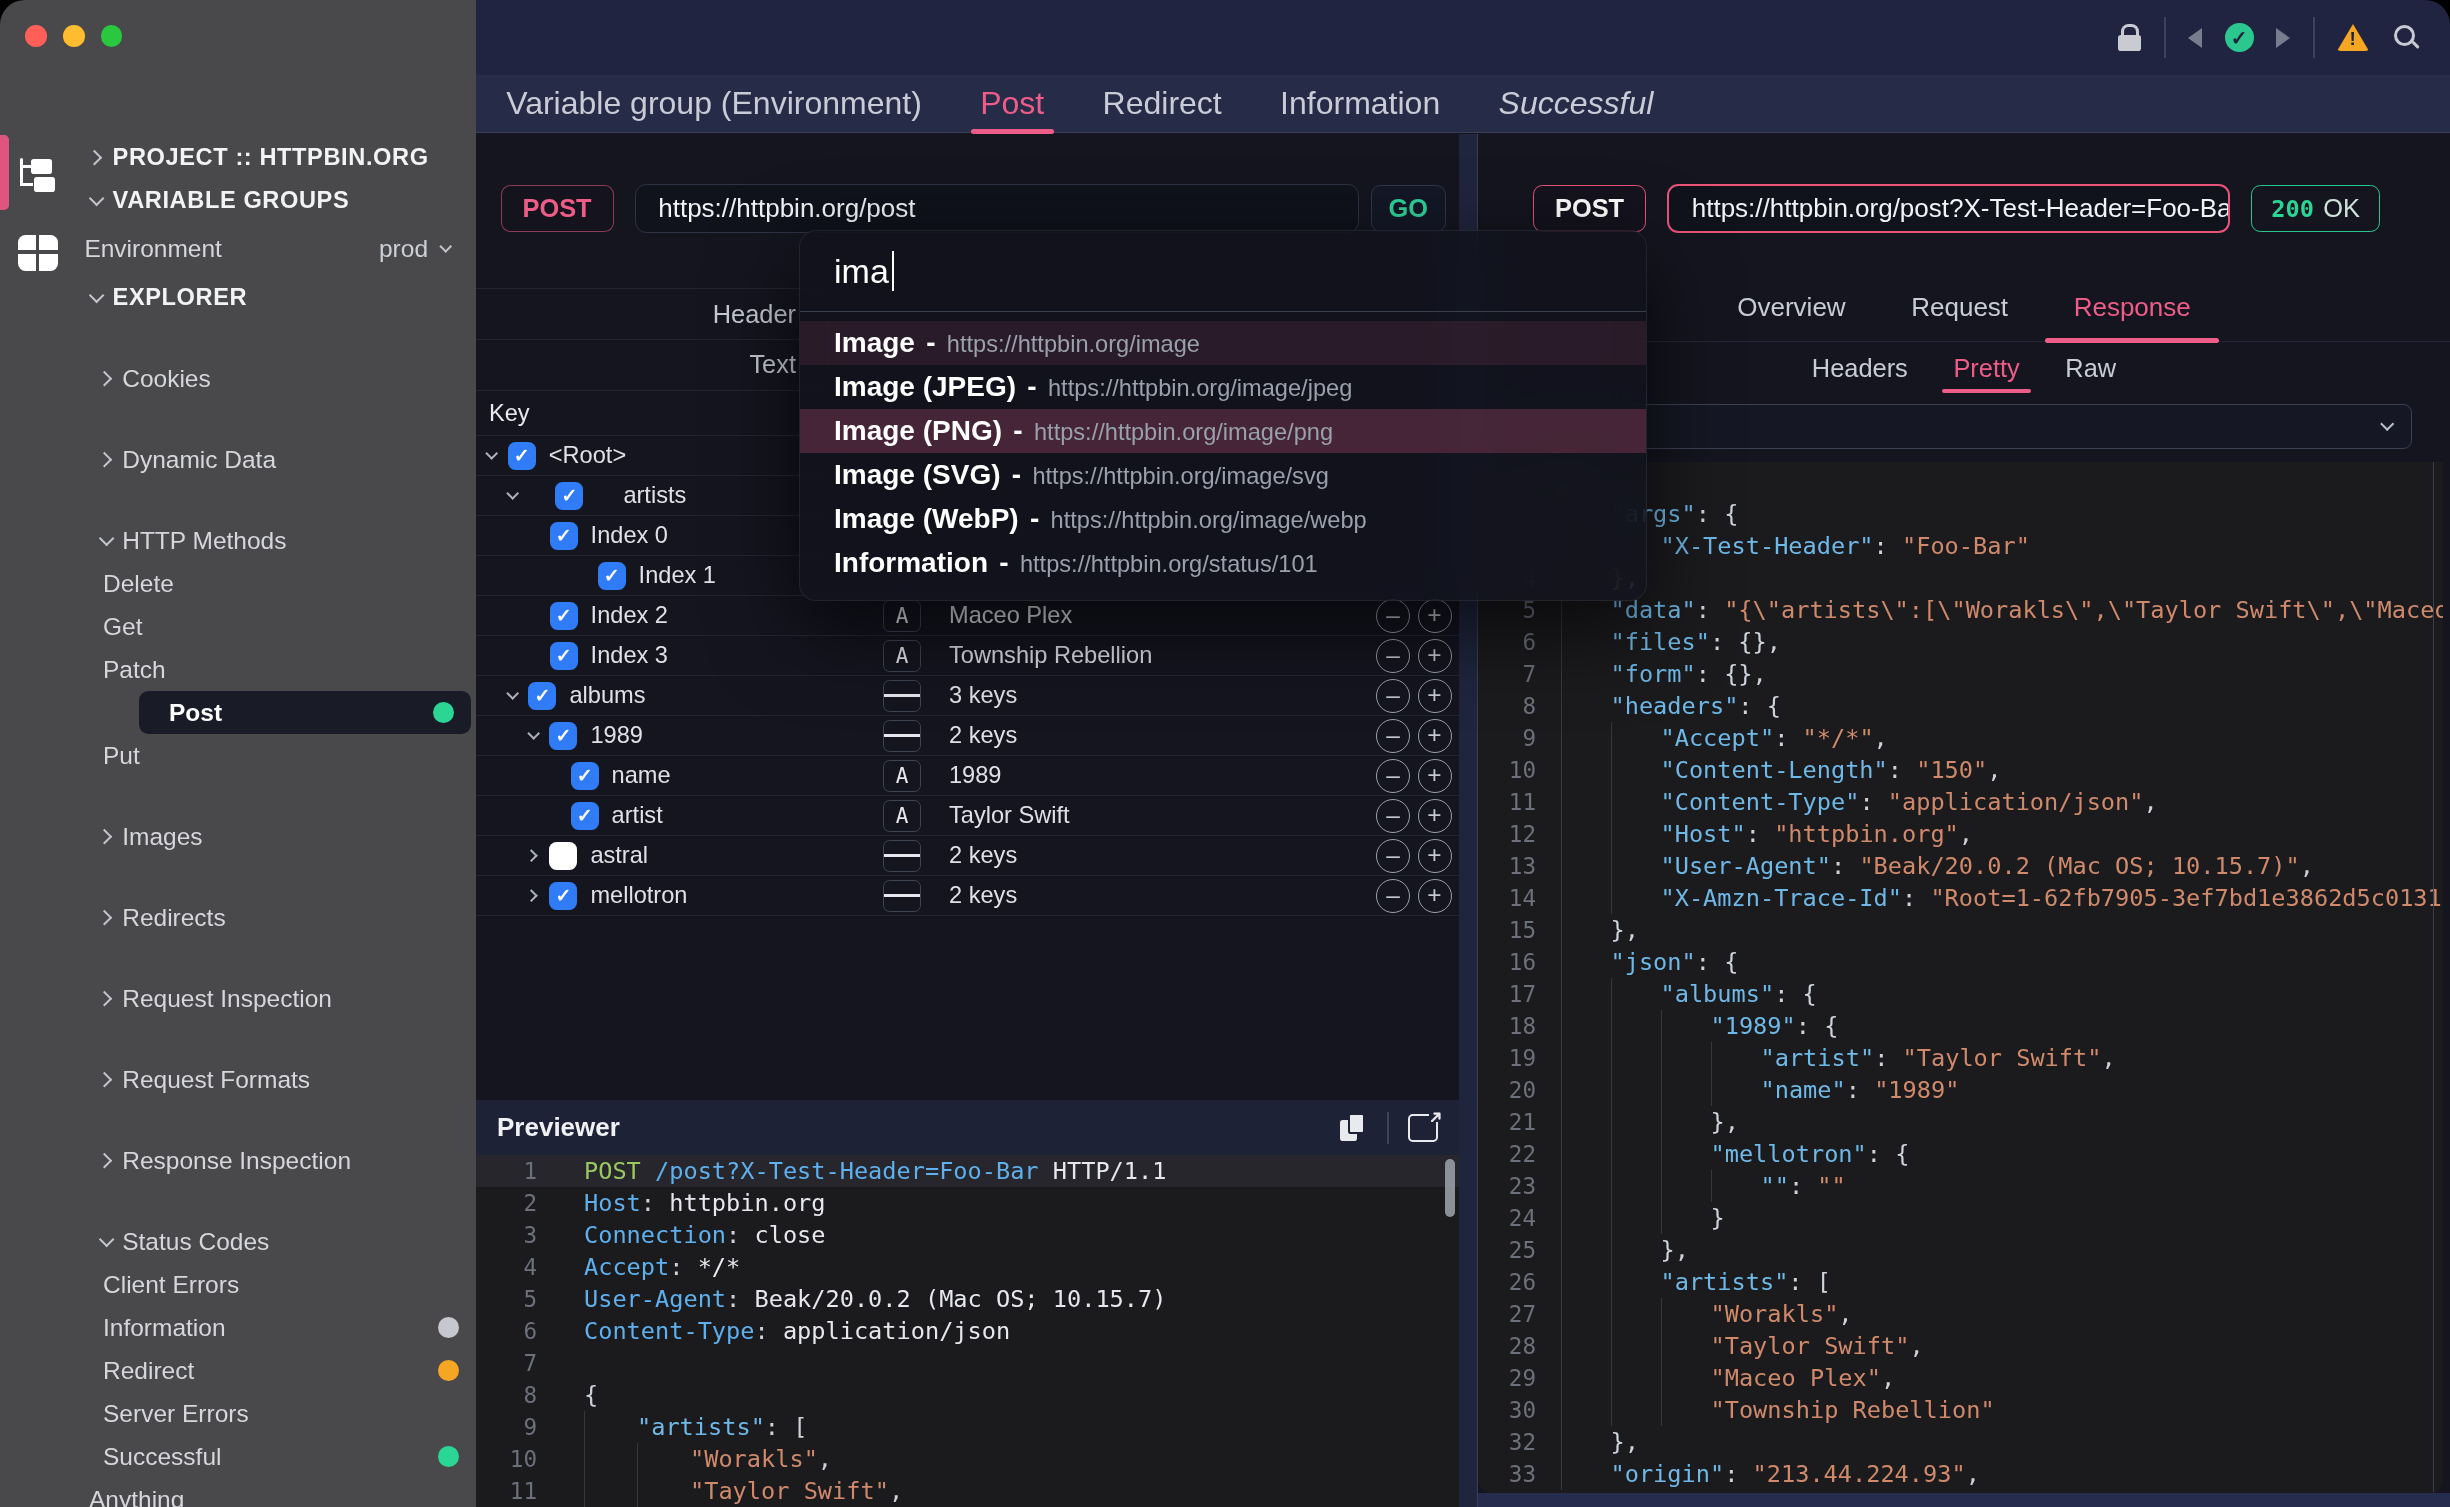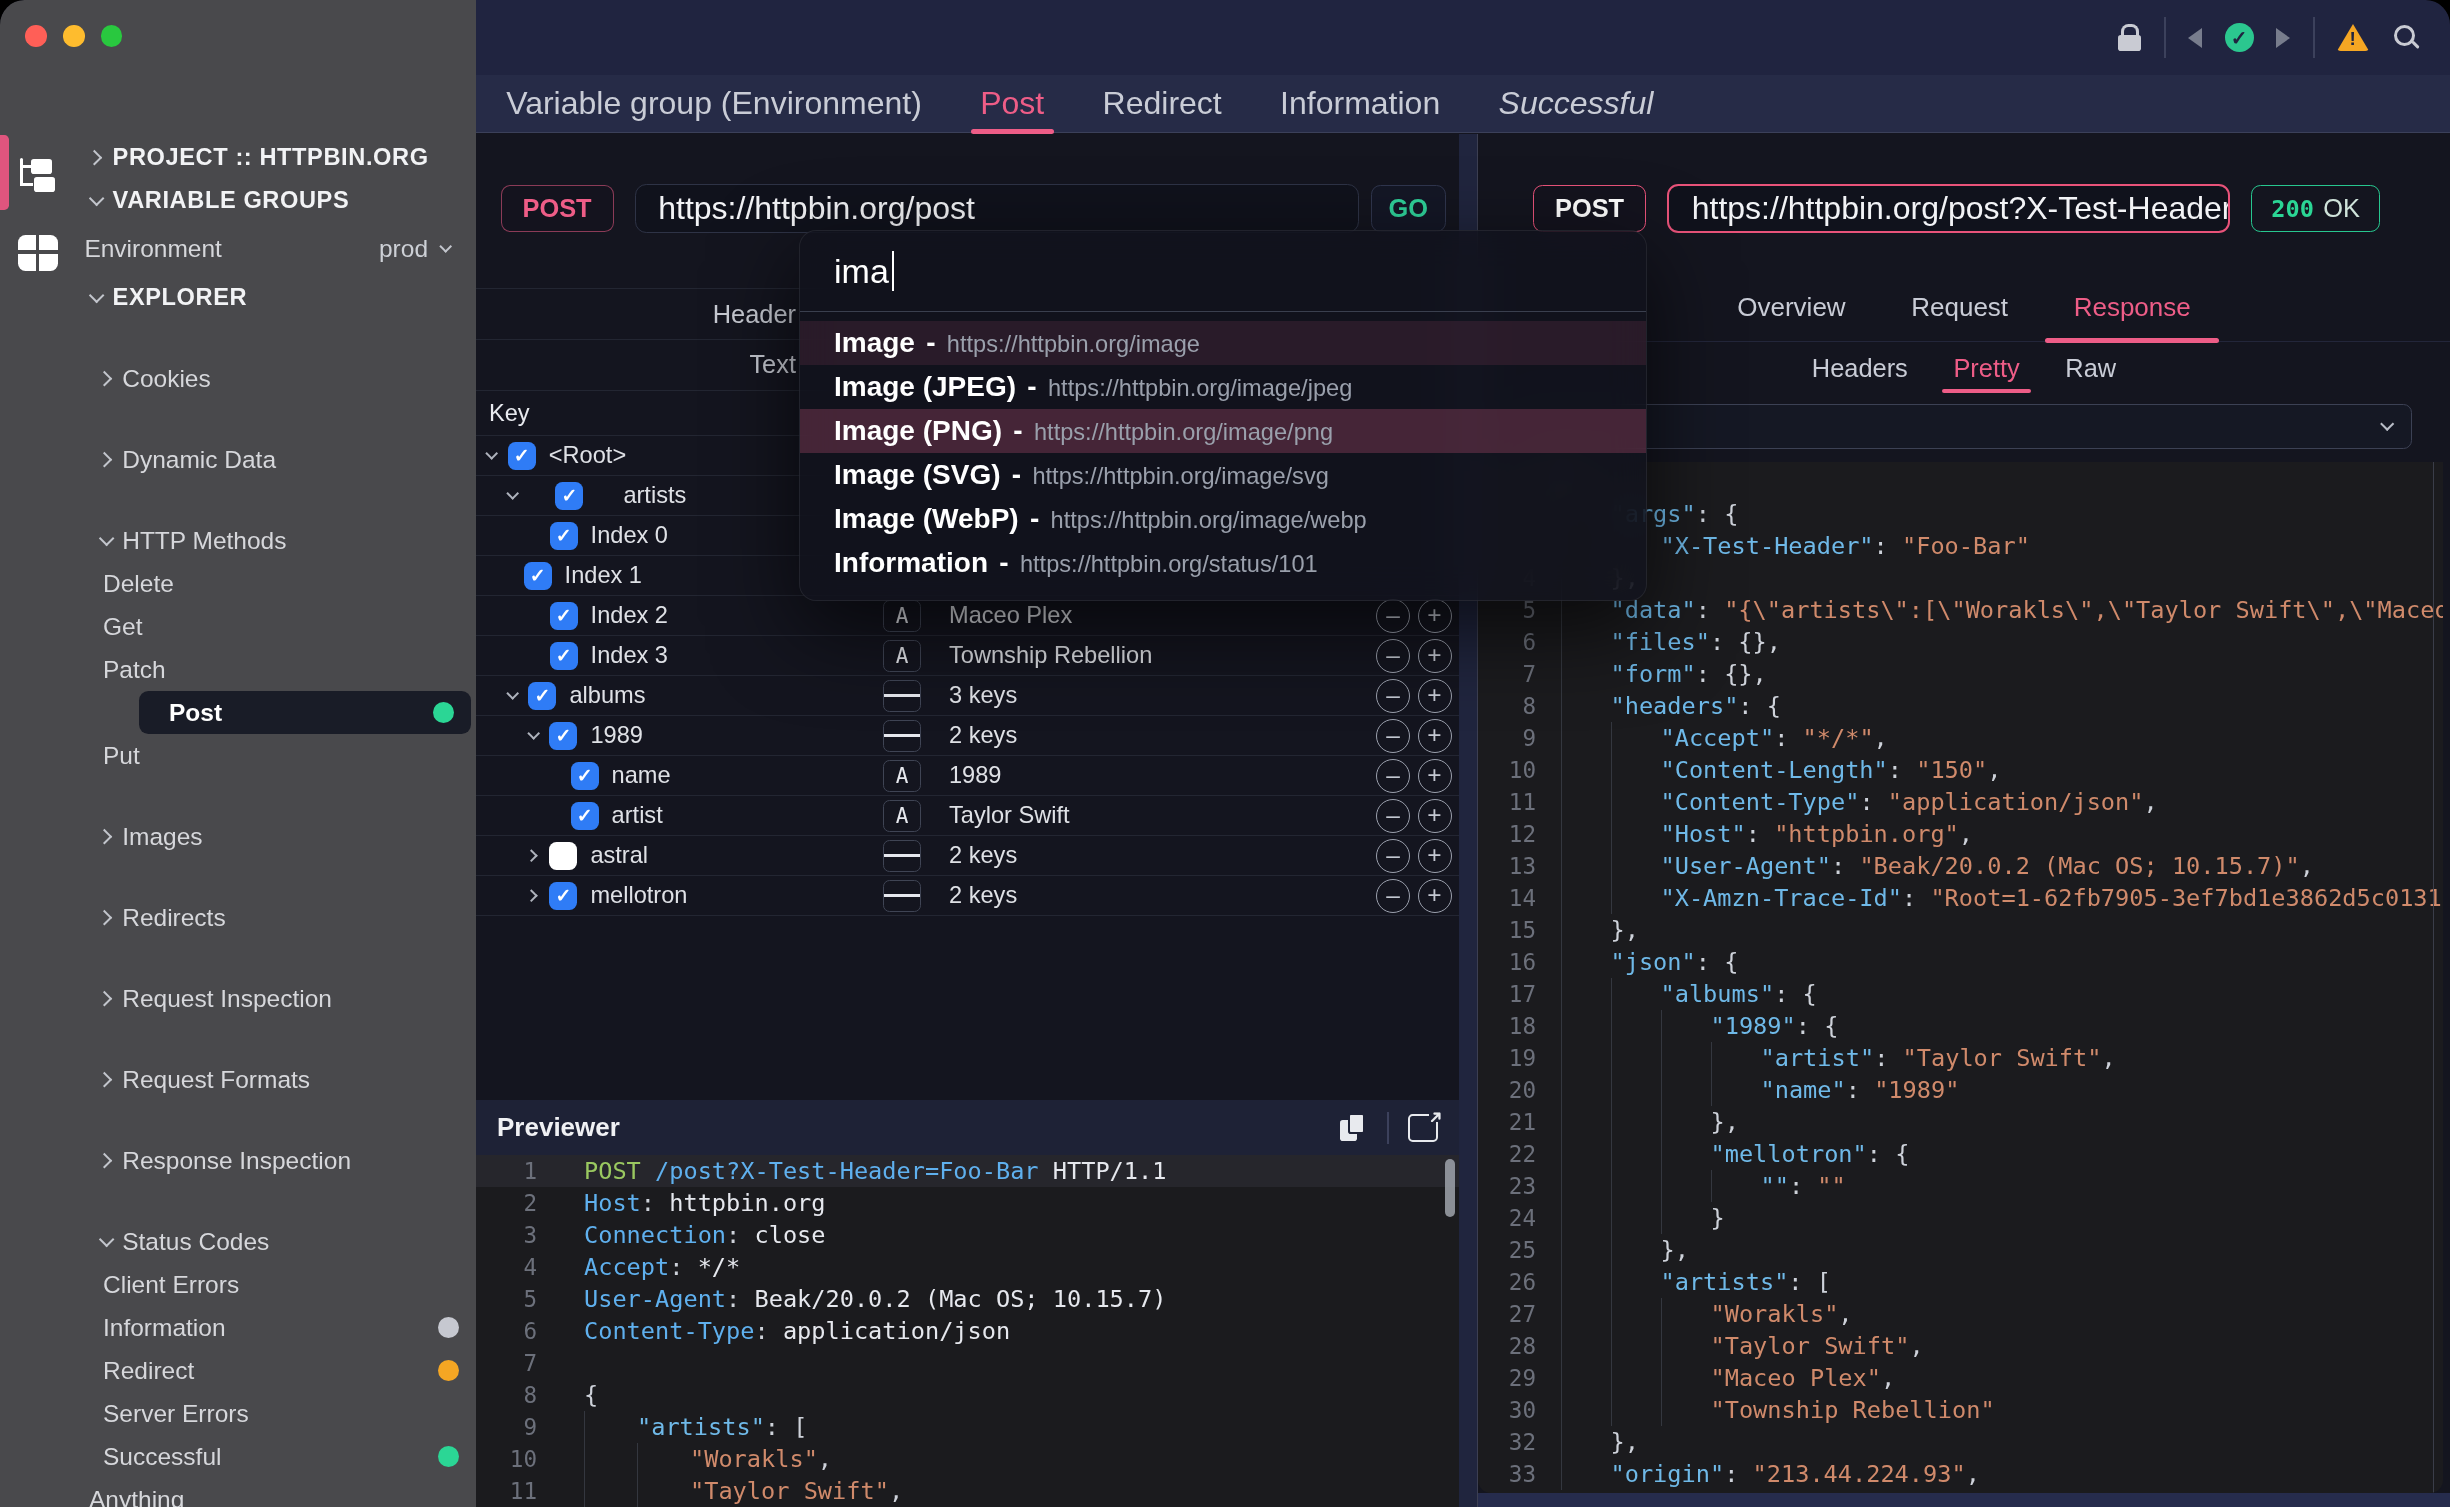--- a/index.html
+++ b/index.html
@@ -71,21 +71,21 @@
   .content{position:absolute;left:476px;top:134px;right:0;bottom:0;background:#14151f;}
   .left-panel{position:absolute;left:0;top:0;width:983px;bottom:0;}
   .v-divider{position:absolute;left:983px;top:0;width:19px;bottom:0;background:#20253e;border-right:1.9px solid #3c3f52;}
   .right-panel{position:absolute;left:1002px;right:0;top:0;bottom:0;}
 
   
   .url-row{position:absolute;top:51px;left:0;right:0;height:47px;display:flex;align-items:center;}
   .badge{height:47px;border-radius:9.4px;display:flex;align-items:center;justify-content:center;font-weight:bold;font-size:25.4px;padding:0 21px;background:rgba(20,16,30,.35);}
   .badge.method-left{color:#ee5d87;border:1.9px solid rgba(238,93,135,.55);margin-left:24.5px;}
   .badge.method-right{color:#fff;border:1.9px solid #e9537a;margin-left:55px;}
-  .url-input{height:49px;border-radius:11.3px;background:#10121c;display:flex;align-items:center;padding:0 22.6px;color:#f2f3f6;font-size:32px;white-space:nowrap;overflow:hidden;}
+  .url-input{height:49px;border-radius:11.3px;background:#10121c;display:flex;align-items:center;padding:0 22.6px;color:#f2f3f6;font-size:26px;white-space:nowrap;overflow:hidden;}
   .url-input.plain{border:1.9px solid #2e3346;margin-left:21px;flex:1;}
   .url-input.pink{border:2.4px solid #e9537a;margin-left:21px;flex:1;}
   .go-btn{height:47px;border-radius:9.4px;border:1.9px solid #30364e;color:#2fd29a;font-weight:bold;font-size:25.4px;display:flex;align-items:center;justify-content:center;padding:0 17px;margin:0 13px 0 11.3px;background:#141726;}
   .status-badge{height:47px;border-radius:9.4px;border:1.9px solid #27c78f;display:flex;align-items:center;gap:9.4px;padding:0 19px;margin:0 70px 0 21px;font-size:25.4px;white-space:nowrap;}
   .status-badge .code{color:#2bd695;font-weight:bold;}
   .status-badge .txt{color:#cfe3da;}
 
   
   .form-row{position:absolute;left:0;right:0;height:52px;border-bottom:1.9px solid #232632;display:flex;align-items:center;}
   .form-row .flabel{width:320px;text-align:right;color:#c7cad2;font-size:25.4px;}
@@ -355,21 +355,21 @@
           </div>
           <div class="kt-row">
             <div class="kt-key" style="padding-left: 51px;">
               <span style="width: 22.6px; flex: 0 0 auto;"></span>
               <span class="cb on"></span>
               <span class="lbl">Index 0</span>
             </div>
             <div class="kt-val"></div>
           </div>
           <div class="kt-row">
-            <div class="kt-key" style="padding-left: 25px;">
+            <div class="kt-key" style="padding-left: 51px; margin-left: 48px;">
               <span style="width: 22.6px; flex: 0 0 auto;"></span>
               <span class="cb on"></span>
               <span class="lbl">Index 1</span>
             </div>
             <div class="kt-val"></div>
           </div>
           <div class="kt-row">
             <div class="kt-key" style="padding-left: 51px;">
               <span style="width: 22.6px; flex: 0 0 auto;"></span>
               <span class="cb on"></span>

